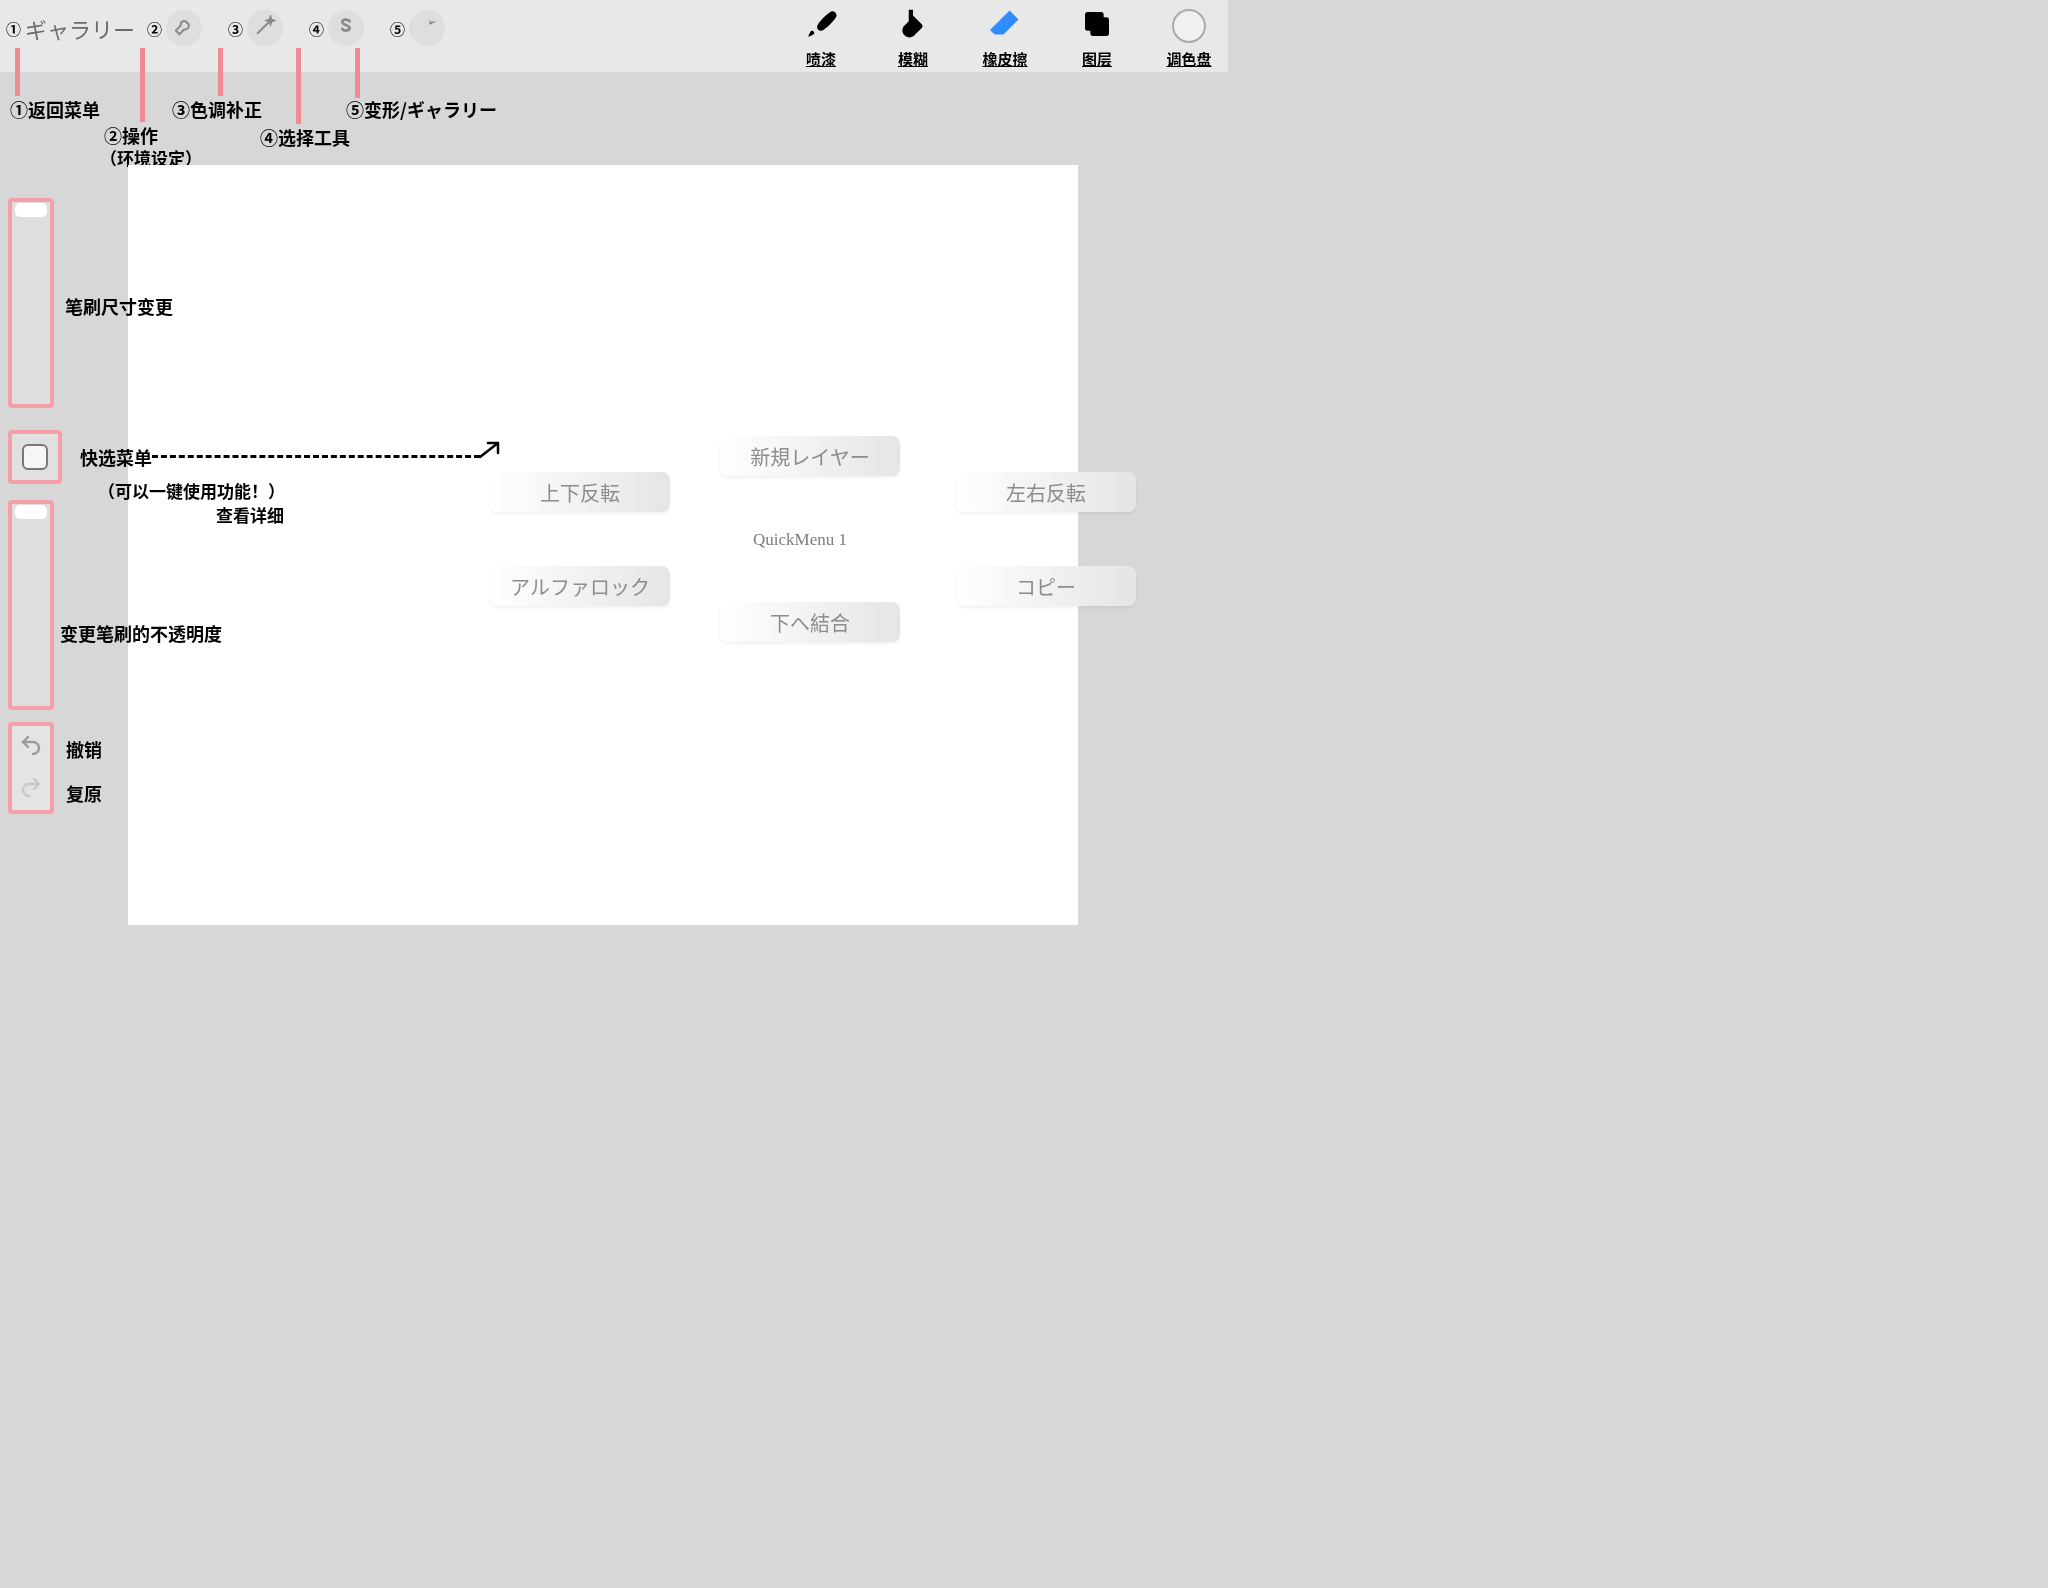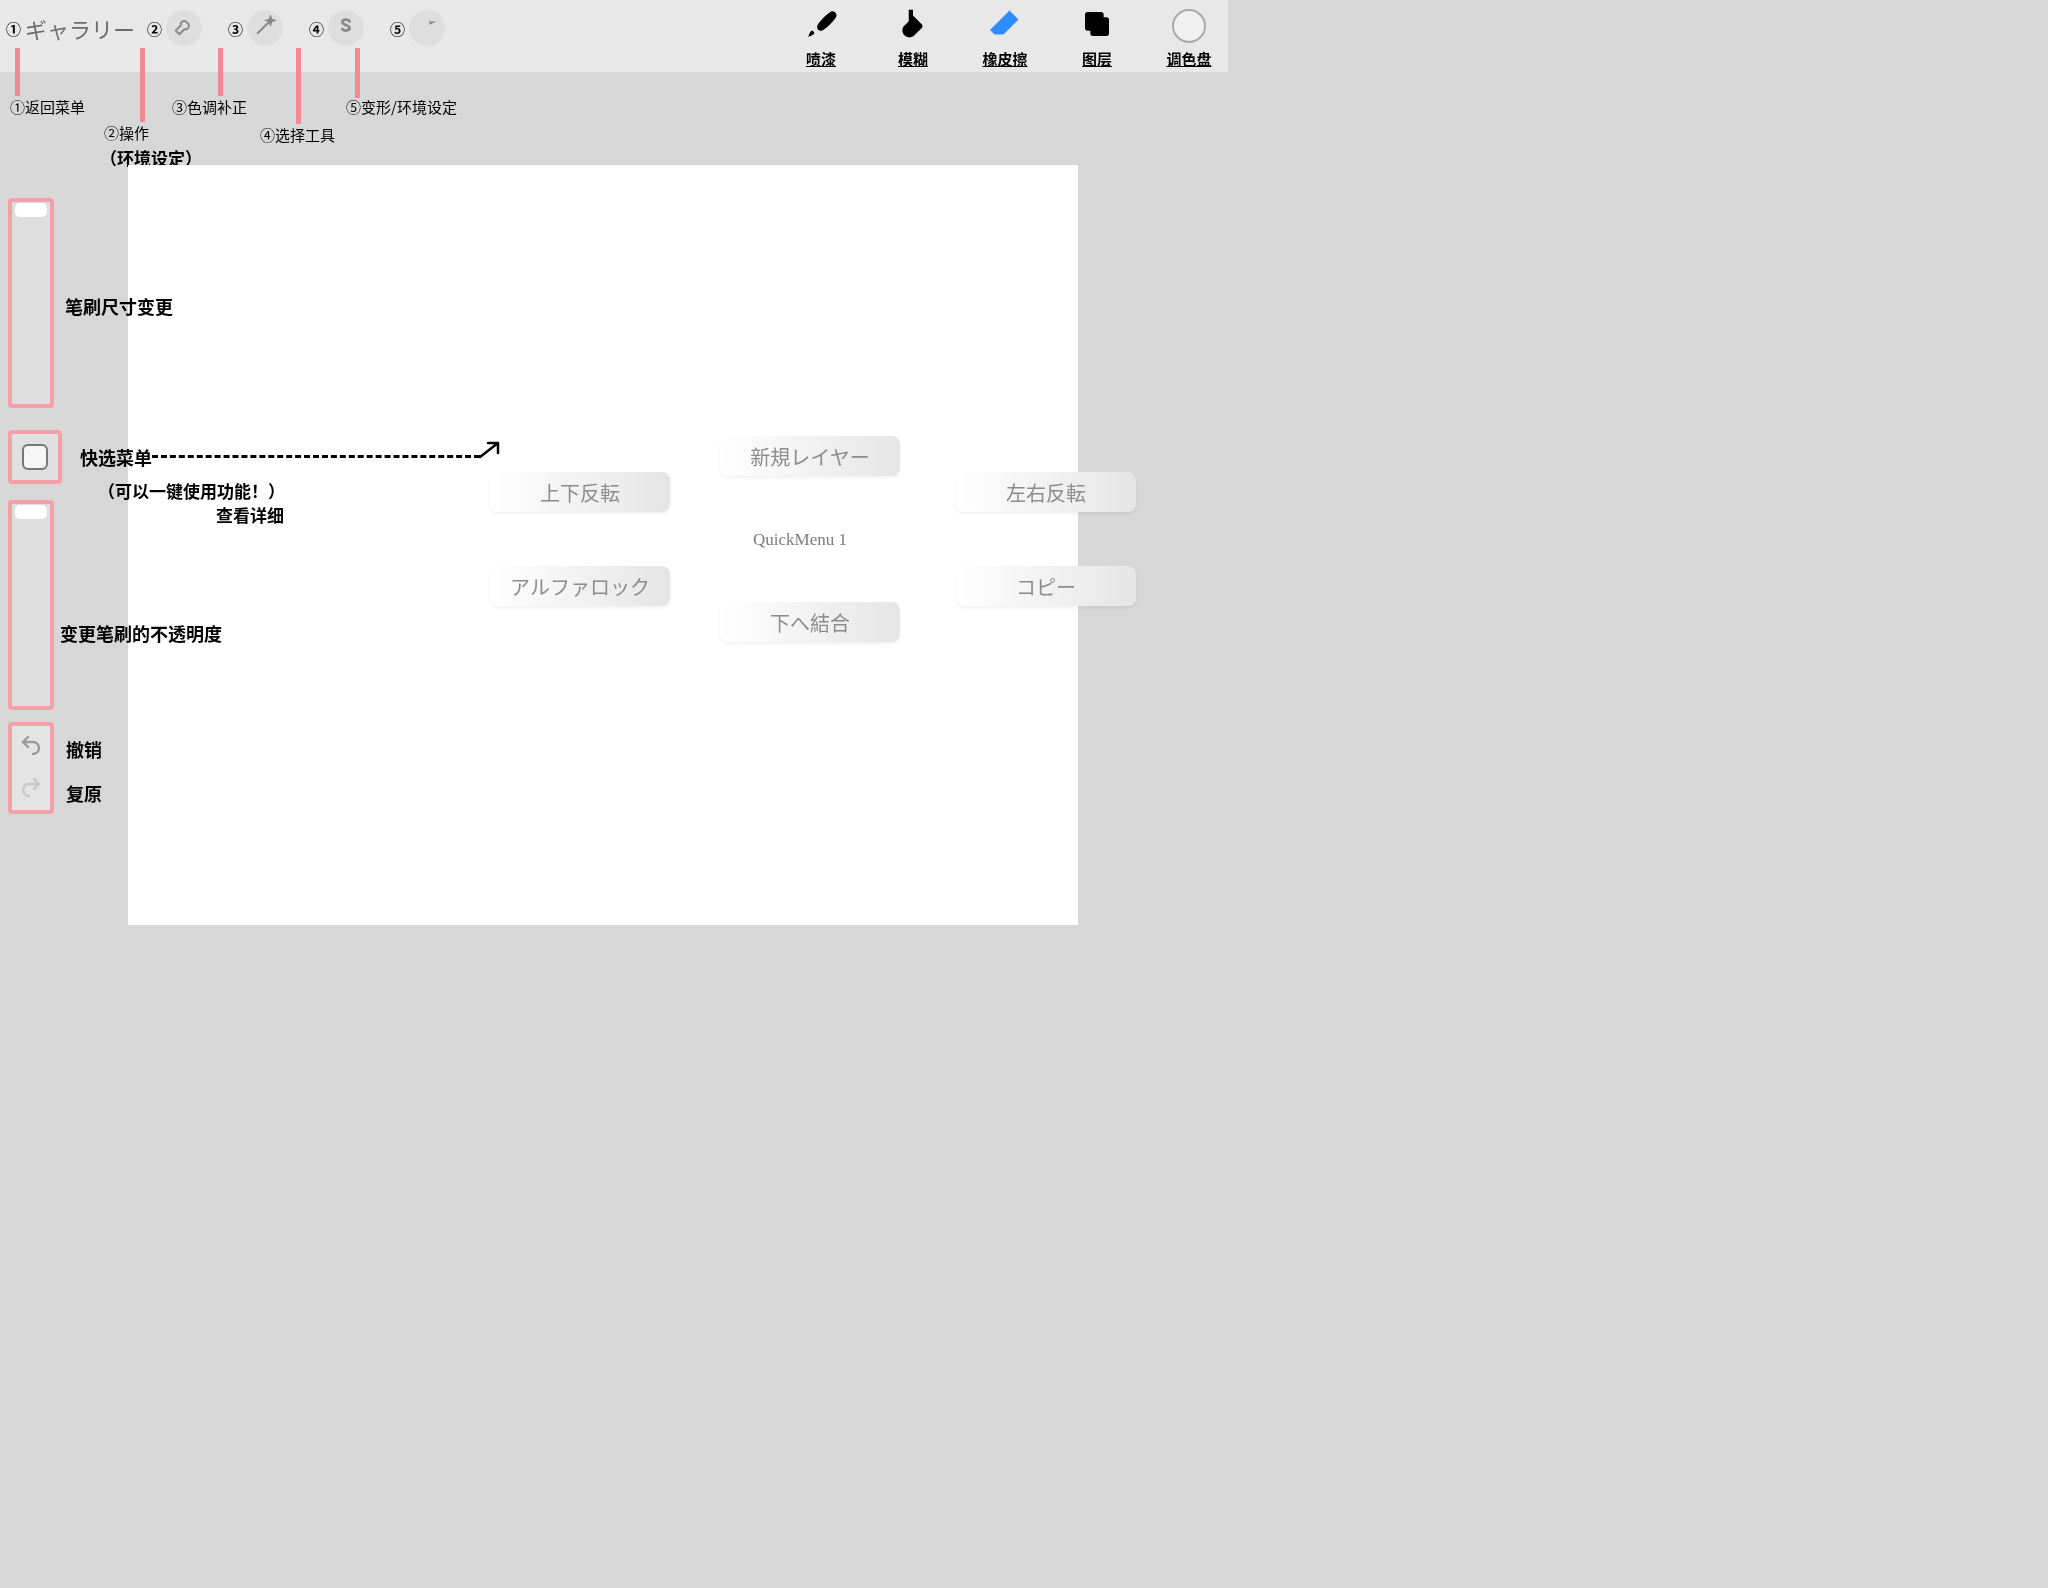--- a/index.html
+++ b/index.html
@@ -85,22 +85,22 @@
   }
 
   
   .vline {
     position: absolute;
     width: 5px;
     background: #f08b95;
   }
   .ann-label {
     position: absolute;
-    font-size: 15px;
-    font-weight: 400;
+    font-size: 18px;
+    font-weight: 700;
     color: #000;
     white-space: nowrap;
   }
   .ann-sub {
     font-size: 17px;
     font-weight: 700;
   }
 
   
   .canvas {
@@ -319,21 +319,21 @@
   <span>②</span><span>操作</span>
 </div>
 <div class="ann-label ann-sub" style="left:100px; top:145px">（环境设定）</div>
 <div class="ann-label" style="left:172px; top:96px">
   <span>③</span><span>色调补正</span>
 </div>
 <div class="ann-label" style="left:260px; top:124px">
   <span>④</span><span>选择工具</span>
 </div>
 <div class="ann-label" style="left:346px; top:96px">
-  <span>⑤</span><span>变形/环境设定</span>
+  <span>⑤</span><span>变形/ギャラリー</span>
 </div>
 
 <div class="canvas"></div>
 
 <div class="side-box slider" style="top:198px; height:210px">
   <div class="slider-knob"></div>
 </div>
 <div class="side-label" style="left:65px; top:293px">笔刷尺寸变更</div>
 
 <div class="side-square" style="top:430px">

